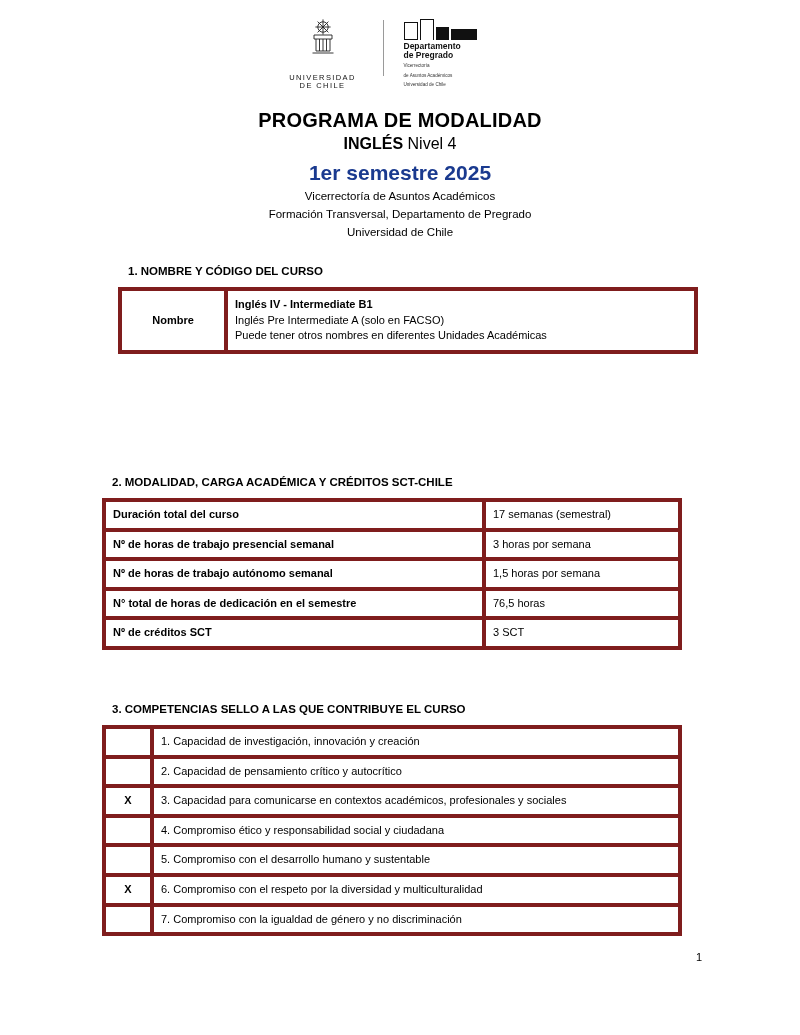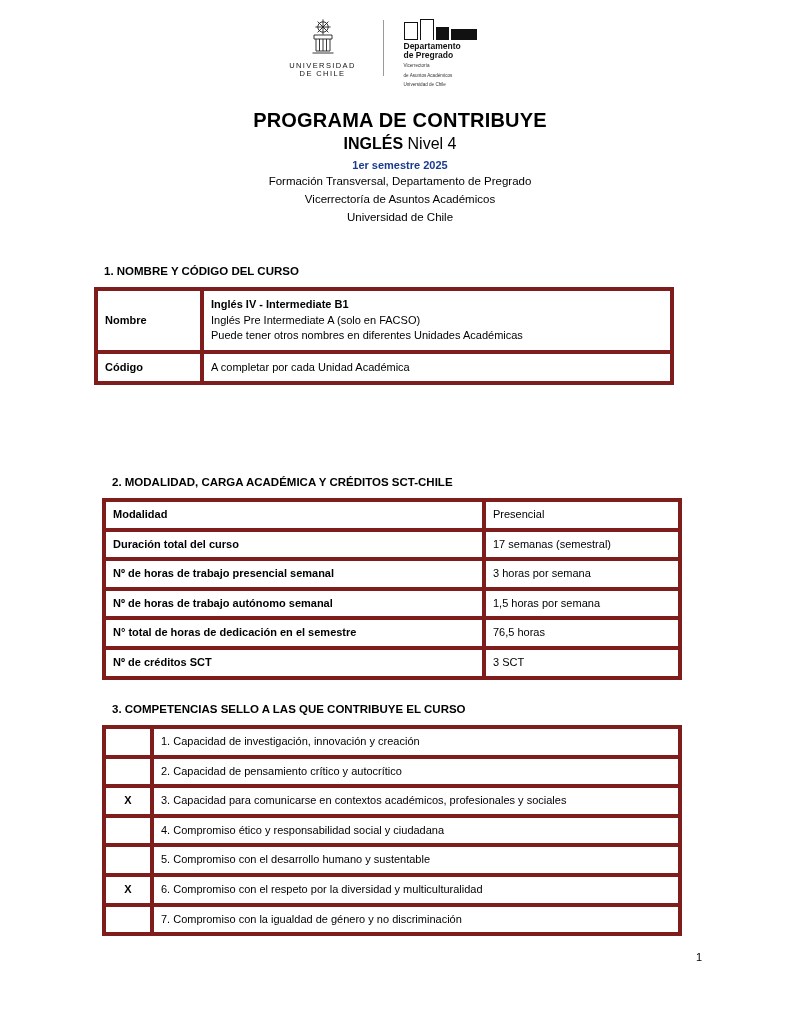--- a/index.html
+++ b/index.html
@@ -33,20 +33,21 @@
     justify-content: center;
     align-items: flex-start;
     gap: 14px;
   }
   .logo-uchile {
     width: 92px;
     display: flex;
     flex-direction: column;
     align-items: center;
     line-height: 1.05;
+    gap: 12px;
   }
   .logo-uchile .crest {
     width: 34px;
     height: 40px;
     position: relative;
   }
   .logo-uchile .crest svg { display: block; }
   .logo-uchile .uc-text {
     margin-top: 4px;
     font-size: 7.5px;
@@ -102,59 +103,59 @@
     letter-spacing: 0.2px;
     line-height: 1.25;
   }
   .t-sub {
     font-size: 16px;
     font-weight: bold;
     line-height: 1.35;
   }
   .t-sub .light { font-weight: normal; }
   .t-sem {
-    font-size: 11px;
+    font-size: 21px;
     font-weight: bold;
     color: #1a3a8f;
     line-height: 1.5;
     margin-top: 2px;
   }
   .t-line {
     font-size: 11.5px;
     line-height: 1.55;
   }
 
   
   .section-heading {
     font-size: 11.5px;
     font-weight: bold;
     margin: 0 0 10px 12px;
   }
-  .sec1 { position: absolute; top: 265px; left: 92px; width: 600px; }
+  .sec1 { position: absolute; top: 265px; left: 116px; width: 600px; }
   .sec2 { position: absolute; top: 476px; left: 100px; width: 600px; }
   .sec3 { position: absolute; top: 703px; left: 100px; width: 600px; }
 
   table {
     border-collapse: collapse;
     width: 580px;
     margin-left: 2px;
     table-layout: fixed;
   }
   td {
     border: 4px solid #7f1d1d;
     padding: 5px 7px;
     font-size: 11px;
     vertical-align: middle;
     line-height: 1.42;
   }
   .bold { font-weight: bold; }
   .ital { }
 
   
-  .tbl1 td.c1 { width: 88px; font-weight: bold; }
+  .tbl1 td.c1 { width: 88px; font-weight: bold; text-align: center; }
   .tbl1 td.c2 { padding-top: 6px; padding-bottom: 6px; }
 
   
   .tbl2 td.c1 { width: 362px; font-weight: bold; }
 
   
   .tbl3 td.c1 {
     width: 30px;
     text-align: center;
     font-weight: bold;
@@ -207,60 +208,52 @@
       </div>
       <div class="lp-title">Departamento</div>
       <div class="lp-title">de Pregrado</div>
       <div class="lp-sub">Vicerrectoría</div>
       <div class="lp-sub">de Asuntos Académicos</div>
       <div class="lp-sub">Universidad de Chile</div>
     </div>
   </div>
 
   <div class="title-block">
-    <div class="t-main">PROGRAMA DE CONTRIBUYE</div>
+    <div class="t-main">PROGRAMA DE MODALIDAD</div>
     <div class="t-sub">
       <span>INGLÉS</span>
       <span class="light">Nivel 4</span>
     </div>
     <div class="t-sem">1er semestre 2025</div>
+    <div class="t-line">Vicerrectoría de Asuntos Académicos</div>
     <div class="t-line">Formación Transversal, Departamento de Pregrado</div>
-    <div class="t-line">Vicerrectoría de Asuntos Académicos</div>
     <div class="t-line">Universidad de Chile</div>
   </div>
 
   <div class="sec1">
     <div class="section-heading">1. NOMBRE Y CÓDIGO DEL CURSO</div>
     <table class="tbl1">
       <tbody>
         <tr>
           <td class="c1">Nombre</td>
           <td class="c2">
             <div class="bold">Inglés IV - Intermediate B1</div>
             <div>Inglés Pre Intermediate A (solo en FACSO)</div>
             <div class="ital">Puede tener otros nombres en diferentes Unidades Académicas</div>
           </td>
         </tr>
-        <tr>
-          <td class="c1">Código</td>
-          <td class="c2 ital">A completar por cada Unidad Académica</td>
-        </tr>
       </tbody>
     </table>
   </div>
 
   <div class="sec2">
     <div class="section-heading">2. MODALIDAD, CARGA ACADÉMICA Y CRÉDITOS SCT-CHILE</div>
     <table class="tbl2">
       <tbody>
         <tr>
-          <td class="c1">Modalidad</td>
-          <td>Presencial</td>
-        </tr>
-        <tr>
           <td class="c1">Duración total del curso</td>
           <td>17 semanas (semestral)</td>
         </tr>
         <tr>
           <td class="c1">Nº de horas de trabajo presencial semanal</td>
           <td>3 horas por semana</td>
         </tr>
         <tr>
           <td class="c1">Nº de horas de trabajo autónomo semanal</td>
           <td>1,5 horas por semana</td>

